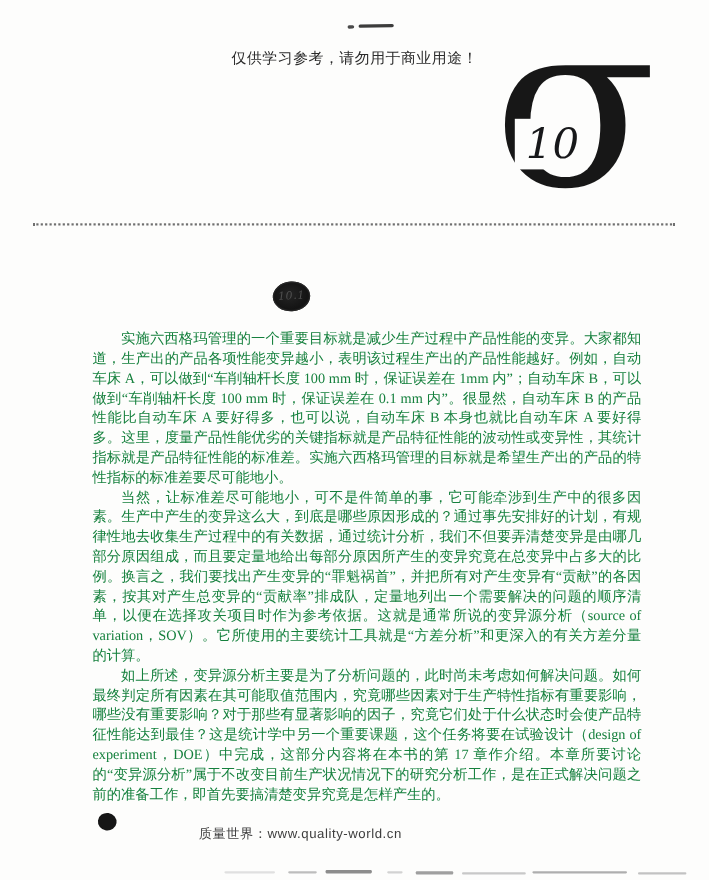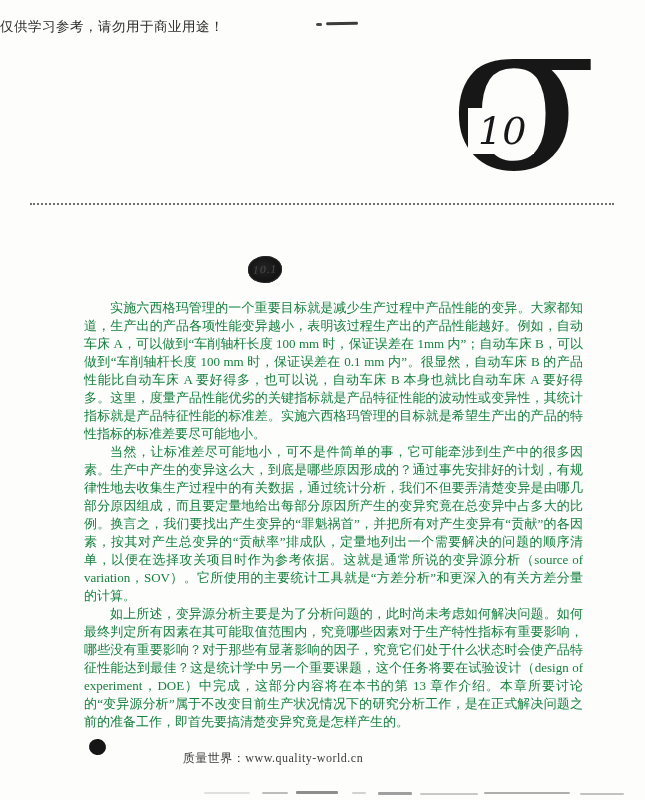--- a/index.html
+++ b/index.html
@@ -8,22 +8,22 @@
     width:645px;height:800px;
     background:#fdfdfc;
     overflow:hidden;
     font-family:"Liberation Serif","DejaVu Serif",serif;
     color:#1f1f1f;
   }
   
   .top-dash{position:absolute;top:23px;left:316px;width:6px;height:3px;background:#4a4a4a;border-radius:2px;transform:rotate(-2deg);}
   .top-dash2{position:absolute;top:22px;left:326px;width:32px;height:3px;background:#3c3c3c;border-radius:2px;transform:rotate(-1deg);}
   .notice{
-    position:absolute;top:18px;left:0;width:645px;
-    text-align:left;font-size:13.5px;letter-spacing:0.5px;color:#2b2b2b;
+    position:absolute;top:44px;left:0;width:645px;
+    text-align:center;font-size:13.5px;letter-spacing:0.5px;color:#2b2b2b;
   }
   
   .sigma-wrap{position:absolute;left:446px;top:8px;width:190px;height:175px;}
   .sigma-svg text{fill:#171717;}
   .num-box{
     position:absolute;left:22px;top:100px;width:66px;height:46px;
     background:#fdfdfc;display:flex;align-items:center;
   }
   .chapter-num{
     font-family:"DejaVu Serif","Liberation Serif",serif;
@@ -63,21 +63,21 @@
     font-size:13px;line-height:18px;text-align:justify;color:#15803d;
   }
   .body-text p{margin:0;text-indent:2em;}
   
   .footer-dot{
     position:absolute;left:89px;top:739px;width:17px;height:16px;
     border-radius:50%;background:#161616;transform:rotate(8deg);
   }
   .footer-site{
     position:absolute;left:0;top:750px;width:546px;text-align:center;
-    font-family:Liberation Serif, serif;
+    font-family:Liberation Sans, sans-serif;
     font-size:12px;color:#3d3d3d;letter-spacing:0.5px;
   }
   
   .smudge{position:absolute;height:2px;border-radius:1px;}
   .s1{top:792px;left:204px;width:46px;background:#e0e0e0;}
   .s2{top:792px;left:262px;width:26px;background:#bdbdbd;}
   .s3{top:791px;left:296px;width:42px;height:3px;background:#8d8d8d;}
   .s4{top:792px;left:352px;width:14px;background:#d2d2d2;}
   .s5{top:792px;left:378px;width:34px;height:3px;background:#9f9f9f;}
   .s6{top:793px;left:420px;width:58px;background:#c8c8c8;}
@@ -108,21 +108,21 @@
 
   <div class="section-head">
     <div class="section-badge">
       <span class="section-badge-num">10.1</span>
     </div>
   </div>
 
   <div class="body-text">
       <p class="para">实施六西格玛管理的一个重要目标就是减少生产过程中产品性能的变异。大家都知道，生产出的产品各项性能变异越小，表明该过程生产出的产品性能越好。例如，自动车床 A，可以做到“车削轴杆长度 100 mm 时，保证误差在 1mm 内”；自动车床 B，可以做到“车削轴杆长度 100 mm 时，保证误差在 0.1 mm 内”。很显然，自动车床 B 的产品性能比自动车床 A 要好得多，也可以说，自动车床 B 本身也就比自动车床 A 要好得多。这里，度量产品性能优劣的关键指标就是产品特征性能的波动性或变异性，其统计指标就是产品特征性能的标准差。实施六西格玛管理的目标就是希望生产出的产品的特性指标的标准差要尽可能地小。</p>
       <p class="para">当然，让标准差尽可能地小，可不是件简单的事，它可能牵涉到生产中的很多因素。生产中产生的变异这么大，到底是哪些原因形成的？通过事先安排好的计划，有规律性地去收集生产过程中的有关数据，通过统计分析，我们不但要弄清楚变异是由哪几部分原因组成，而且要定量地给出每部分原因所产生的变异究竟在总变异中占多大的比例。换言之，我们要找出产生变异的“罪魁祸首”，并把所有对产生变异有“贡献”的各因素，按其对产生总变异的“贡献率”排成队，定量地列出一个需要解决的问题的顺序清单，以便在选择攻关项目时作为参考依据。这就是通常所说的变异源分析（source of variation，SOV）。它所使用的主要统计工具就是“方差分析”和更深入的有关方差分量的计算。</p>
-      <p class="para">如上所述，变异源分析主要是为了分析问题的，此时尚未考虑如何解决问题。如何最终判定所有因素在其可能取值范围内，究竟哪些因素对于生产特性指标有重要影响，哪些没有重要影响？对于那些有显著影响的因子，究竟它们处于什么状态时会使产品特征性能达到最佳？这是统计学中另一个重要课题，这个任务将要在试验设计（design of experiment，DOE）中完成，这部分内容将在本书的第 13 章作介绍。本章所要讨论的“变异源分析”属于不改变目前生产状况情况下的研究分析工作，是在正式解决问题之前的准备工作，即首先要搞清楚变异究竟是怎样产生的。</p>
+      <p class="para">如上所述，变异源分析主要是为了分析问题的，此时尚未考虑如何解决问题。如何最终判定所有因素在其可能取值范围内，究竟哪些因素对于生产特性指标有重要影响，哪些没有重要影响？对于那些有显著影响的因子，究竟它们处于什么状态时会使产品特征性能达到最佳？这是统计学中另一个重要课题，这个任务将要在试验设计（design of experiment，DOE）中完成，这部分内容将在本书的第 17 章作介绍。本章所要讨论的“变异源分析”属于不改变目前生产状况情况下的研究分析工作，是在正式解决问题之前的准备工作，即首先要搞清楚变异究竟是怎样产生的。</p>
     </div>
 
   <div class="footer-dot"></div>
   <div class="footer-site">质量世界：www.quality-world.cn</div>
 
   <div class="smudge s1"></div>
   <div class="smudge s2"></div>
   <div class="smudge s3"></div>
   <div class="smudge s4"></div>
   <div class="smudge s5"></div>

